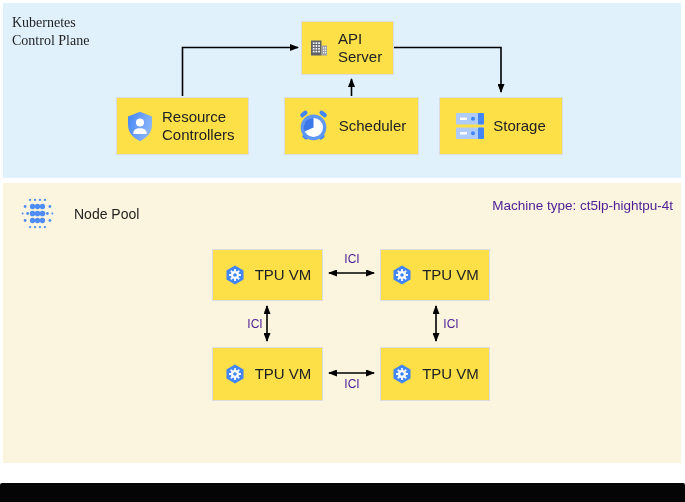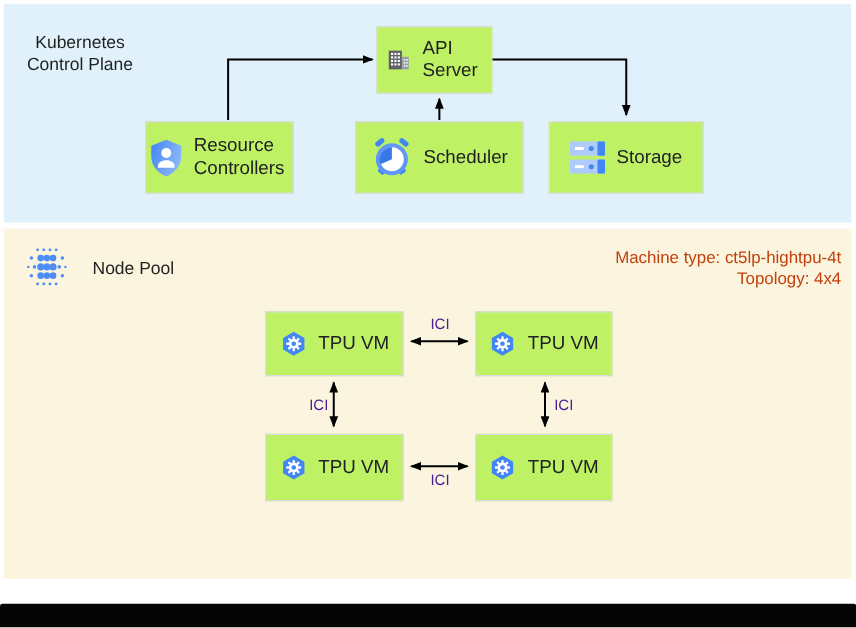--- a/index.html
+++ b/index.html
@@ -7,36 +7,36 @@
     width:685px;height:502px;position:relative;background:#ffffff;
     font-family:"Liberation Sans", sans-serif;color:#1f1f1f;overflow:hidden;
   }
   .stage{position:absolute;inset:0;}
   .panel{position:absolute;}
   .panel-blue{left:3px;top:3px;width:678px;height:175px;background:#E0F1FC;}
   .panel-yellow{left:3px;top:183px;width:678px;height:280px;background:#FBF4DE;}
   .bottom-bar{position:absolute;left:0;top:483px;width:685px;height:19px;background:#050505;border-radius:2px 2px 0 0;}
 
   .cp-title{
-    position:absolute;left:12px;top:24px;width:104px;text-align:center;
-    font-size:14px;line-height:18px;color:#1f1f1f;
+    position:absolute;left:12px;top:14px;width:104px;text-align:left;
+    font-size:14px;line-height:18px;color:#1f1f1f;font-family:Liberation Serif, serif;
   }
 
   .box{
-    position:absolute;background:#bef264;border:1px solid #DADCE0;
+    position:absolute;background:#fde047;border:1px solid #DADCE0;
     box-sizing:border-box;display:flex;align-items:center;justify-content:center;gap:9px;
   }
   .box .bl{font-size:15px;line-height:18px;color:#202124;}
 
   .np-header{position:absolute;left:21px;top:195px;display:flex;align-items:center;gap:20px;}
   .np-title{font-size:14px;color:#1f1f1f;}
 
   .machine-info{
     position:absolute;right:12px;top:197px;text-align:right;
-    font-size:13.5px;line-height:17px;color:#c2410c;
+    font-size:13.5px;line-height:17px;color:#4c1d95;
   }
 
   .ici{
     position:absolute;width:26px;text-align:center;
     font-size:12px;color:#4c1d95;
   }
   .arrows{position:absolute;left:0;top:0;pointer-events:none;}
 </style>
 </head>
 <body>
@@ -69,21 +69,21 @@
           <rect x="16" y="9.3" width="1.2" height="1.2"></rect>
         <rect x="14" y="11.7" width="1.2" height="1.2"></rect>
           <rect x="16" y="11.7" width="1.2" height="1.2"></rect>
         <rect x="14" y="14.1" width="1.2" height="1.2"></rect>
           <rect x="16" y="14.1" width="1.2" height="1.2"></rect>
       </g>
     </svg>
     <div class="bl" style="width:48px;">API Server</div>
   </div>
 
-  <div class="box" style="left:116px;top:97px;width:119px;height:58px;">
+  <div class="box" style="left:116px;top:97px;width:133px;height:58px;">
     <svg width="26" height="31" viewBox="0 0 26 31">
       <defs>
         <linearGradient id="shg" x1="0" y1="0" x2="1" y2="0.4">
           <stop offset="0" stop-color="#4285F4"></stop>
             <stop offset="1" stop-color="#8AB4F8"></stop>
         </linearGradient>
       </defs>
       <path d="M13,0.8 L25,5.6 V13.6 C25,21.7 20,27.1 13,30.2 C6,27.1 1,21.7 1,13.6 V5.6 Z" fill="url(#shg)"></path>
       <circle cx="13" cy="11.4" r="4" fill="#ffffff"></circle>
       <path d="M13,17.2 c-4.1,0 -6.6,2.1 -6.6,4.6 v1.3 h13.2 v-1.3 c0,-2.5 -2.5,-4.6 -6.6,-4.6 z" fill="#ffffff"></path>
@@ -147,21 +147,20 @@
       <circle cx="11" cy="36.5" r="1.4"></circle>
         <circle cx="17" cy="36.5" r="1.4"></circle>
         <circle cx="23" cy="36.5" r="1.4"></circle>
         <circle cx="29" cy="36.5" r="1.4"></circle>
     </svg>
     <div class="np-title">Node Pool</div>
   </div>
 
   <div class="machine-info">
     <div>Machine type: ct5lp-hightpu-4t</div>
-    <div>Topology: 4x4</div>
   </div>
 
   <div class="box" style="left:212px;top:249px;width:111px;height:52px;">
     <svg width="22" height="22" viewBox="0 0 24 24">
       <polygon points="12,1.6 21.3,7 21.3,17 12,22.4 2.7,17 2.7,7" fill="#4285F4"></polygon>
       <g fill="#ffffff">
         <circle cx="12" cy="12" r="4.4"></circle>
         <rect x="11" y="5.4" width="2" height="2.6" rx="0.6"></rect>
         <rect x="11" y="5.4" width="2" height="2.6" rx="0.6" transform="rotate(45 12 12)"></rect>
         <rect x="11" y="5.4" width="2" height="2.6" rx="0.6" transform="rotate(90 12 12)"></rect>

